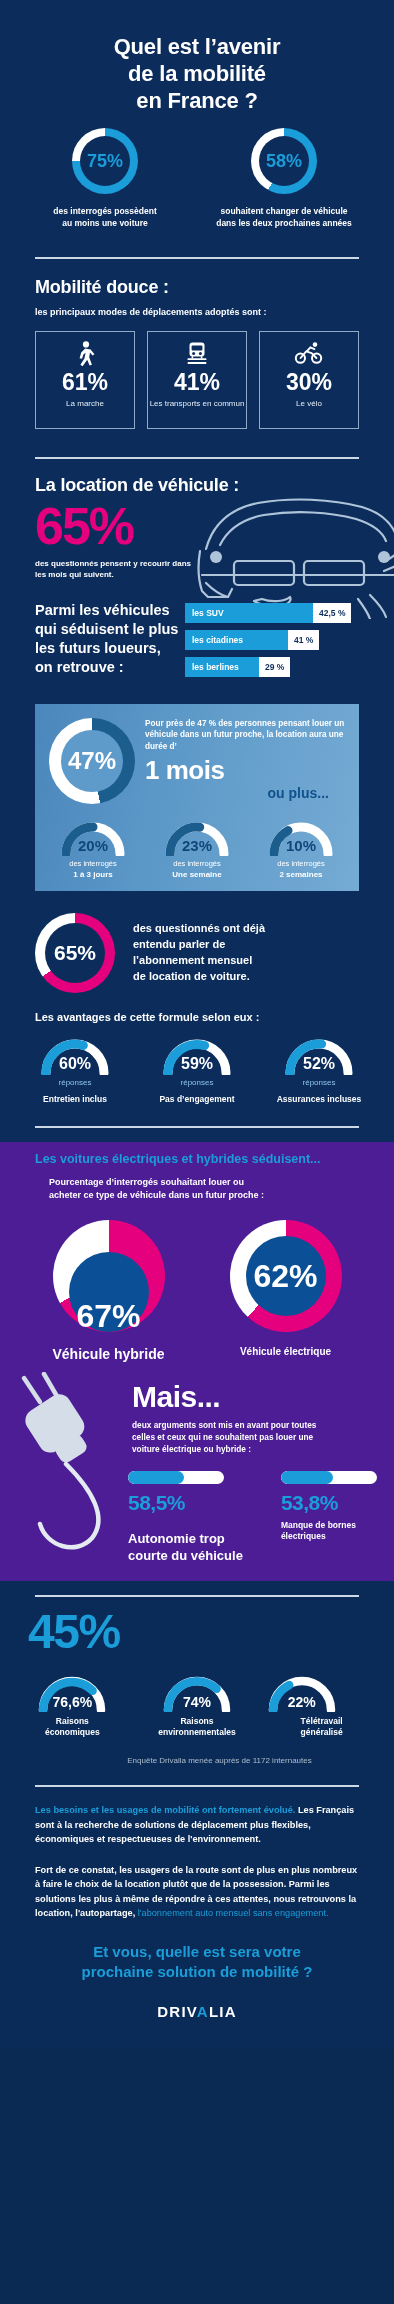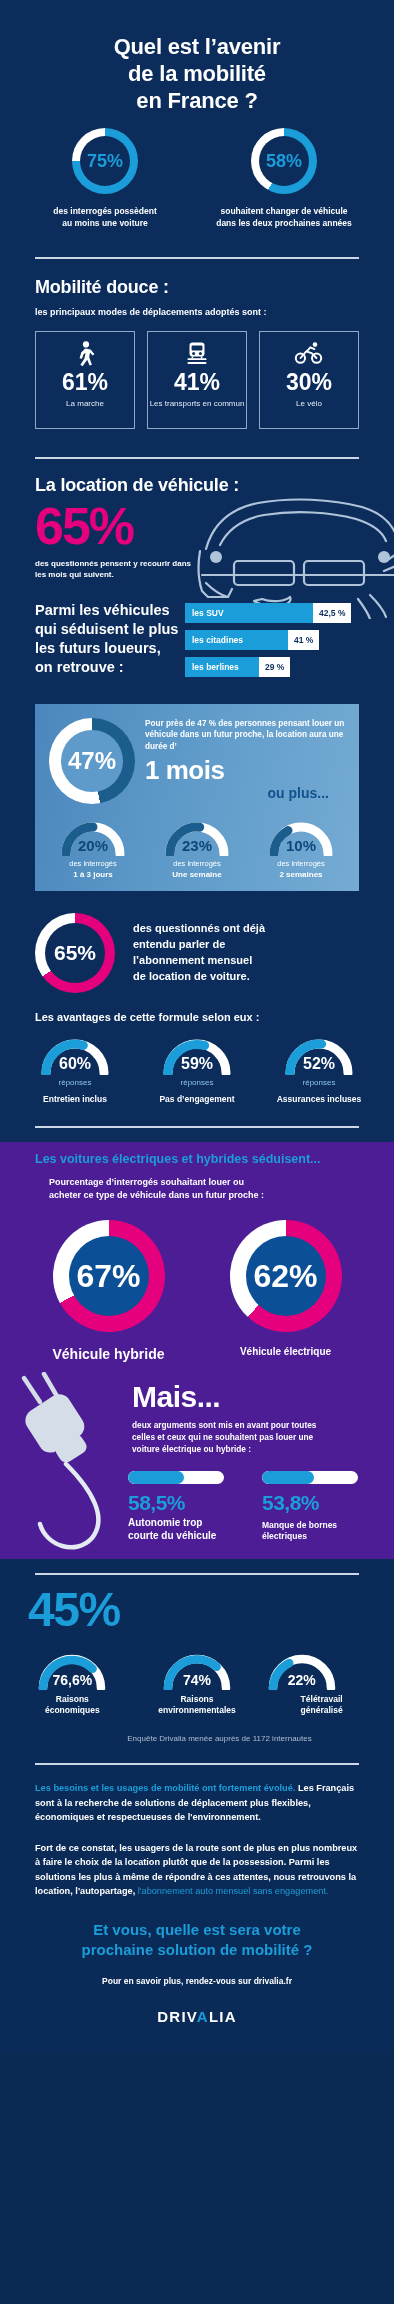--- a/index.html
+++ b/index.html
@@ -455,21 +455,21 @@
   <div class="inner">
     <div class="cyan bold" style="font-size:12.5px;">Les voitures électriques et hybrides séduisent...</div>
     <div class="white bold" style="font-size:9px;line-height:1.45;margin-top:10px;padding-left:14px;">
       <div>Pourcentage d’interrogés souhaitant louer ou</div>
       <div>acheter ce type de véhicule dans un futur proche :</div>
     </div>
   </div>
 
   <div class="flexrow" style="justify-content:space-around;margin-top:18px;padding:0 20px;">
     <div style="display:flex;flex-direction:column;align-items:center;">
-      <div class="donut" id="d67" style="width: 112px; height: 112px; background: conic-gradient(rgb(229, 0, 125) 0deg, rgb(229, 0, 125) 241.2deg, rgb(255, 255, 255) 241.2deg, rgb(255, 255, 255) 360deg);">
+      <div class="donut" id="d67" style="width: 112px; height: 112px; background: conic-gradient(rgb(229, 0, 125) 0deg, rgb(229, 0, 125) 241.2deg, rgb(255, 255, 255) 241.2deg, rgb(255, 255, 255) 360deg); align-items: flex-end;">
         <div class="hole" style="width:80px;height:80px;background:#0b4f96;"></div>
         <span class="val white" style="font-size:32px;">67%</span>
       </div>
       <div class="white bold" style="font-size:14px;margin-top:14px;">Véhicule hybride</div>
     </div>
     <div style="display:flex;flex-direction:column;align-items:center;">
       <div class="donut" id="d62" style="width: 112px; height: 112px; background: conic-gradient(rgb(229, 0, 125) 0deg, rgb(229, 0, 125) 223.2deg, rgb(255, 255, 255) 223.2deg, rgb(255, 255, 255) 360deg);">
         <div class="hole" style="width:80px;height:80px;background:#0b4f96;"></div>
         <span class="val white" style="font-size:32px;">62%</span>
       </div>
@@ -500,21 +500,21 @@
       <div>voiture électrique ou hybride :</div>
     </div>
   </div>
 
   <div class="flexrow" style="padding-left:128px;gap:38px;margin-top:16px;position:relative;z-index:2;">
     <div>
       <div class="pill">
           <i style="width:58.5%"></i>
         </div>
       <div class="cyan bold" style="font-size:21px;margin-top:7px;letter-spacing:-0.5px;">58,5%</div>
-      <div class="white bold" style="font-size:10px;line-height:1.35;margin-top:1px;">
+      <div class="white bold" style="font-size:13px;line-height:1.35;margin-top:15px;">
         <div>Autonomie trop</div>
         <div>courte du véhicule</div>
       </div>
     </div>
     <div>
       <div class="pill">
           <i style="width:53.8%"></i>
         </div>
       <div class="cyan bold" style="font-size:21px;margin-top:7px;letter-spacing:-0.5px;">53,8%</div>
       <div class="white bold" style="font-size:8.5px;line-height:1.35;margin-top:5px;">
@@ -592,20 +592,19 @@
       <span class="white bold">Fort de ce constat, les usagers de la route sont de plus en plus nombreux à faire le choix de la location plutôt que de la possession. Parmi les solutions les plus à même de répondre à ces attentes, nous retrouvons la location, l'autopartage, </span><span class="cyan">l'abonnement auto mensuel sans engagement.</span>
     </div>
   </div>
 </div>
 
 <div class="band bg-deep" style="padding:14px 0 26px 0;">
   <div class="cyan bold center" style="font-size:15px;line-height:1.3;">
     <div>Et vous, quelle est sera votre</div>
     <div>prochaine solution de mobilité ?</div>
   </div>
-  <div class="white bold center" style="font-size:8.5px;margin-top:17px;">Pour en savoir plus, rendez-vous sur drivalia.fr</div>
 
   <div class="center" style="margin-top:22px;">
     <span style="font-size:15px;font-weight:bold;letter-spacing:1.2px;">
       <span class="white">DRIV</span><span style="color:#1b9dd9;position:relative;">A</span><span class="white">LIA</span>
     </span>
   </div>
 </div>
 
 </body></html>

